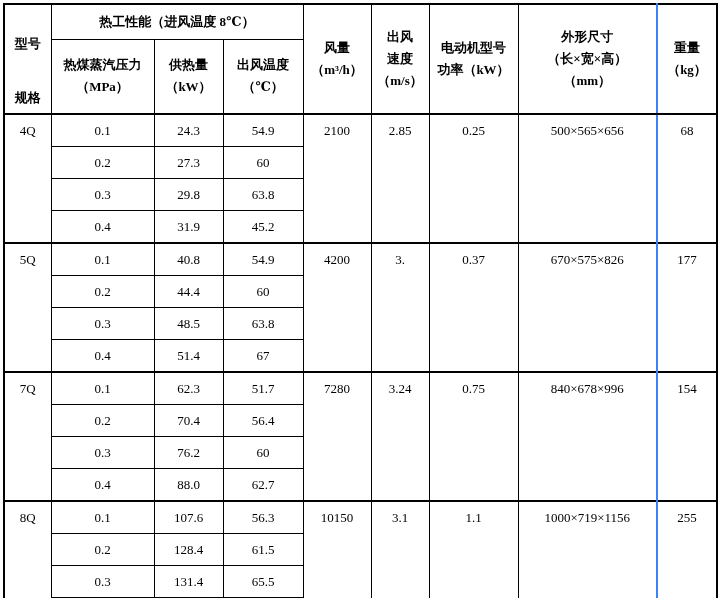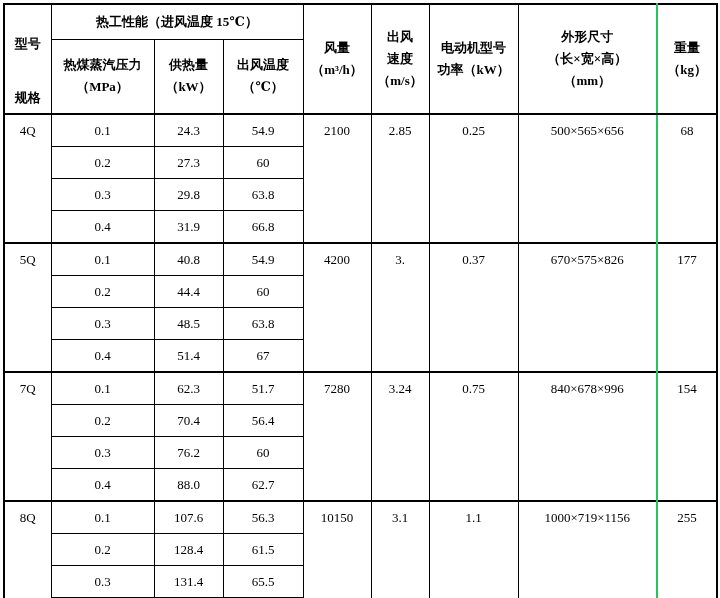--- a/index.html
+++ b/index.html
@@ -28,21 +28,21 @@
   thead tr.r2{height:64px;}
   thead tr.r2 th{border-bottom:2px solid #000;margin-left:11px;}
   thead th[rowspan]{border-bottom:2px solid #000;}
   .hline{display:block;line-height:22px;}
   .model-cell-header .hline{line-height:30px;margin-top:24px;}
   tbody td{font-size:13px;}
   tr.sub{height:31px;}
   td.val{vertical-align:middle;line-height:31px;}
   td.span-cell{vertical-align:top;line-height:31px;}
   tr.block-first td{border-top:2px solid #000;}
-  .thick-left{border-left:2px solid #22c55e;border-radius:19px;}
+  .thick-left{border-left:2px solid #3b82f6;border-radius:19px;}
 </style>
 </head>
 <body>
 
 <div class="wrap">
   <table>
     <colgroup>
       <col style="width:47px">
       <col style="width:103px">
       <col style="width:69px">
@@ -52,21 +52,21 @@
       <col style="width:89px">
       <col style="width:139px">
       <col style="width:60px">
     </colgroup>
     <thead>
       <tr class="r1">
         <th rowspan="2" class="model-cell-header">
           <span class="hline">型号</span>
           <span class="hline">规格</span>
         </th>
-        <th colspan="3">热工性能（进风温度 15℃）</th>
+        <th colspan="3">热工性能（进风温度 8℃）</th>
         <th rowspan="2">
           <span class="hline">风量</span>
           <span class="hline">（m³/h）</span>
         </th>
         <th rowspan="2">
           <span class="hline">出风</span>
           <span class="hline">速度</span>
           <span class="hline">（m/s）</span>
         </th>
         <th rowspan="2">
@@ -116,21 +116,21 @@
           <td class="val">60</td>
         </tr>
         <tr class="sub">
           <td class="val">0.3</td>
           <td class="val">29.8</td>
           <td class="val">63.8</td>
         </tr>
         <tr class="sub">
           <td class="val">0.4</td>
           <td class="val">31.9</td>
-          <td class="val">66.8</td>
+          <td class="val">45.2</td>
         </tr>
         <tr class="sub block-first">
           <td class="span-cell" rowspan="4">5Q</td>
           <td class="val">0.1</td>
           <td class="val">40.8</td>
           <td class="val">54.9</td>
           <td class="span-cell" rowspan="4">4200</td>
           <td class="span-cell" rowspan="4">3.</td>
           <td class="span-cell" rowspan="4">0.37</td>
           <td class="span-cell" rowspan="4">670×575×826</td>

